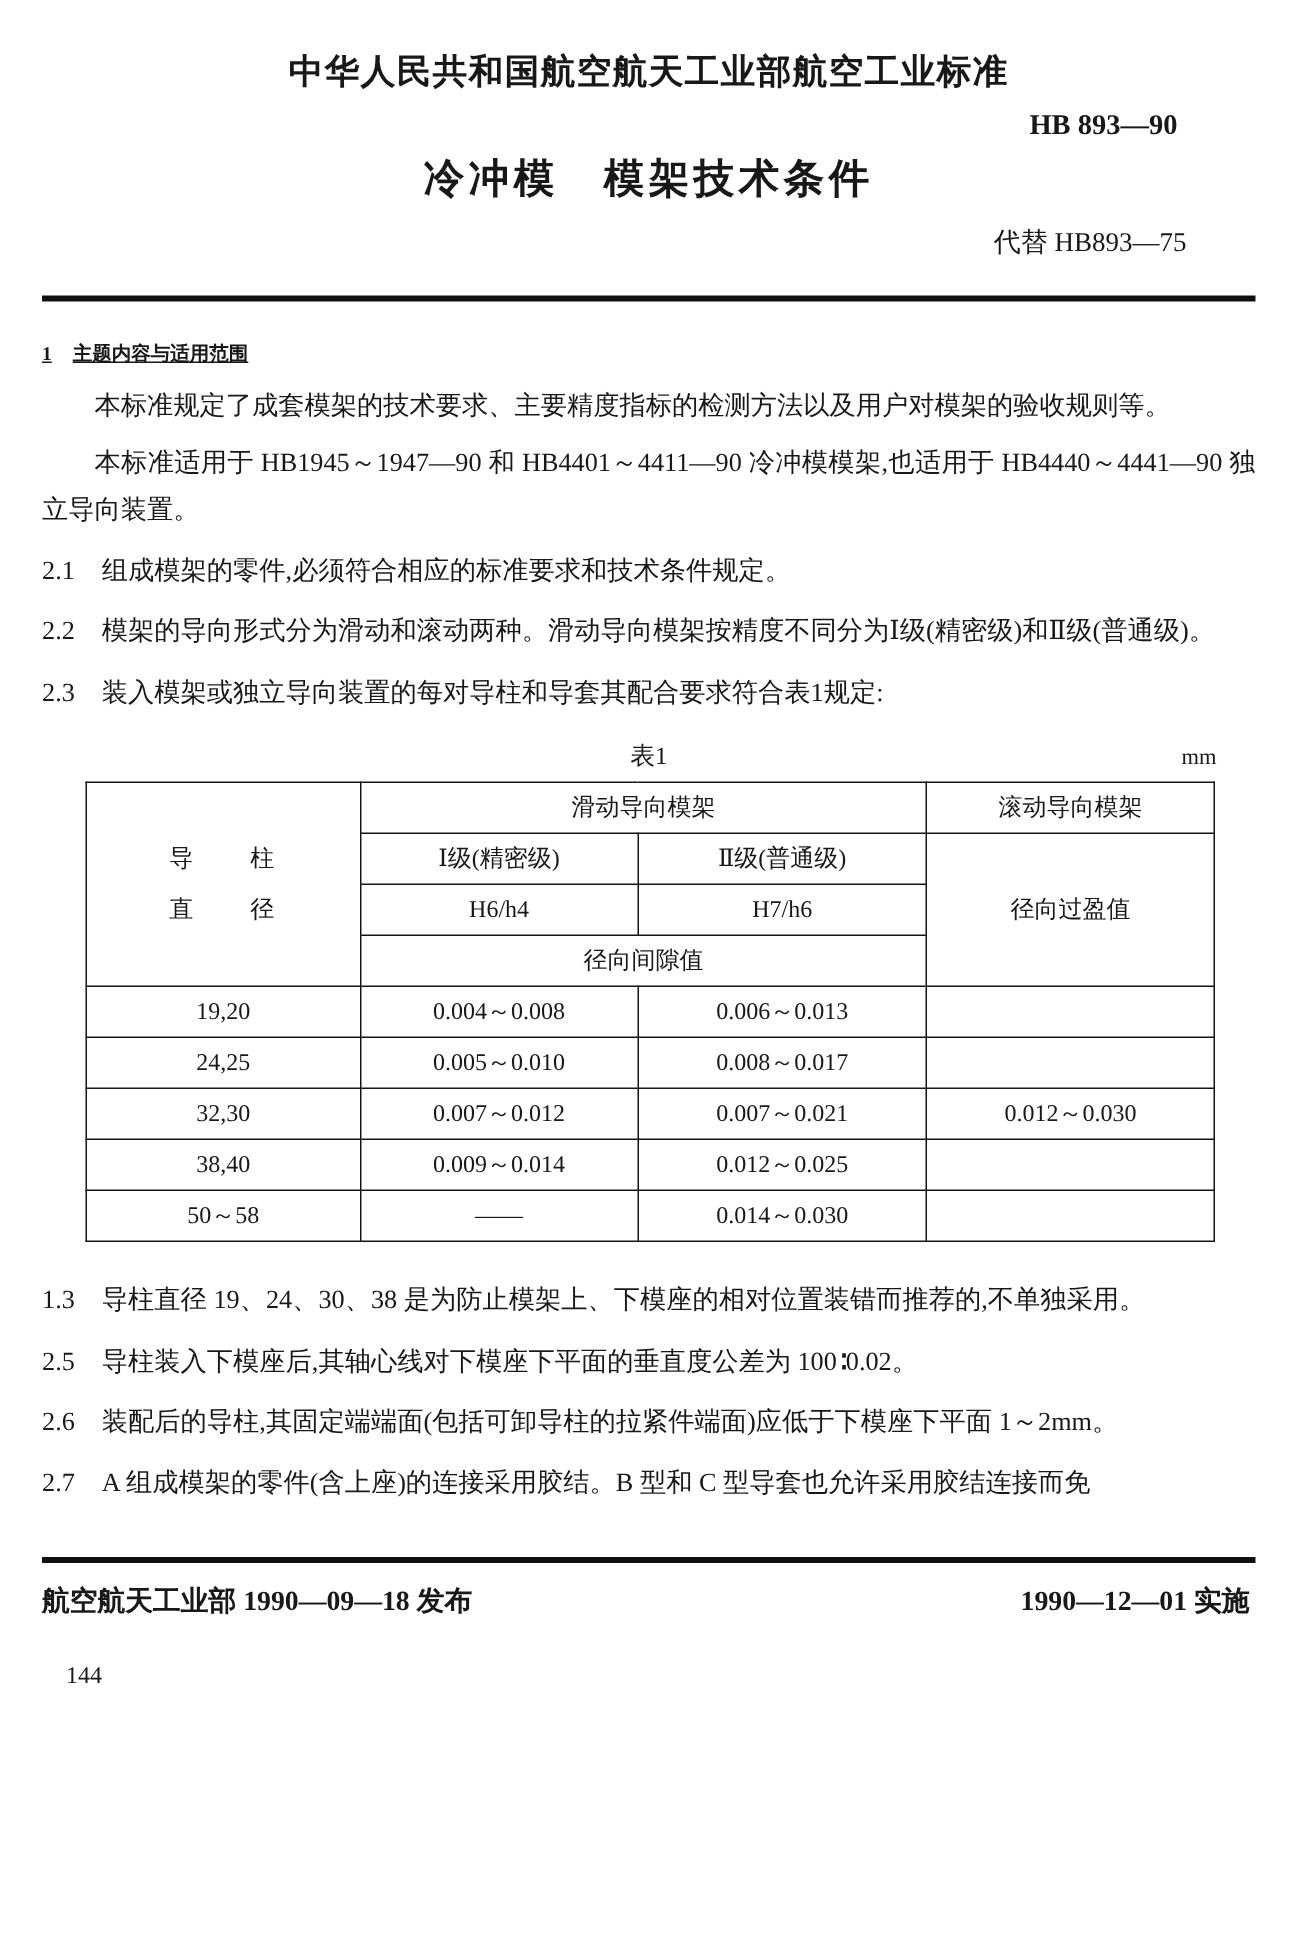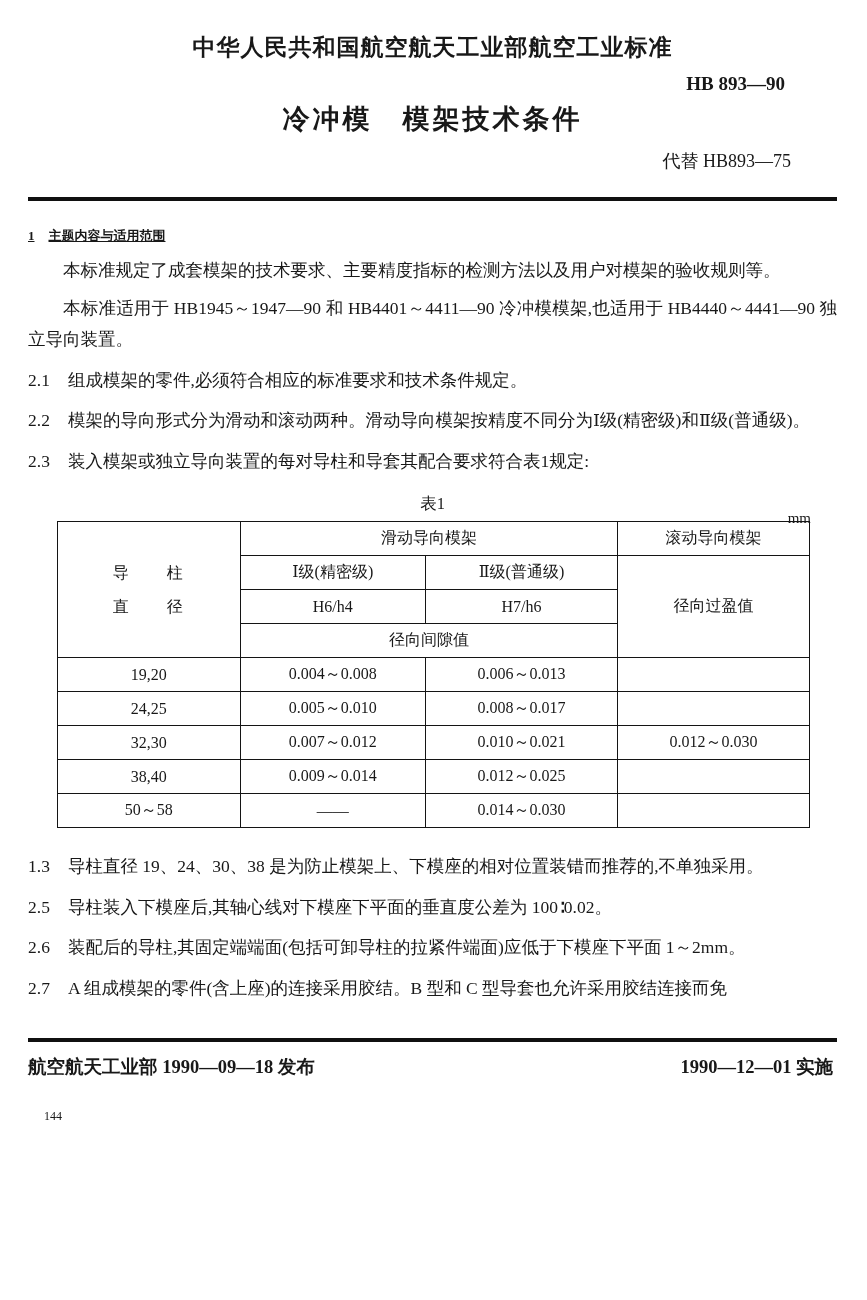--- a/index.html
+++ b/index.html
@@ -84,21 +84,21 @@
   
   .table-caption {
     position: relative;
     text-align: center;
     font-size: 16.5px;
     margin: 16px 0 6px 0;
   }
   .table-caption .unit {
     position: absolute;
     right: 26px;
-    top: 17px;
+    top: 4px;
     font-size: 15px;
   }
   table.spec-table {
     width: 753px;
     margin: 0 auto 0 29px;
     border-collapse: collapse;
     table-layout: fixed;
     font-size: 16px;
   }
   table.spec-table td {
@@ -120,21 +120,21 @@
   }
   .footer-line {
     display: flex;
     justify-content: space-between;
     font-size: 18.5px;
     font-weight: 700;
     margin-top: 12px;
     padding-right: 4px;
   }
   .page-number {
-    font-size: 12px;
+    font-size: 16px;
     margin-top: 30px;
     padding-left: 16px;
     font-weight: 400;
   }
 </style>
 </head>
 <body>
 
 <div class="page">
 
@@ -197,21 +197,21 @@
       </tr>
       <tr>
         <td class="data-cell">24,25</td>
         <td class="data-cell">0.005～0.010</td>
         <td class="data-cell">0.008～0.017</td>
         <td class="data-cell"></td>
       </tr>
       <tr>
         <td class="data-cell">32,30</td>
         <td class="data-cell">0.007～0.012</td>
-        <td class="data-cell">0.010～0.021</td>
+        <td class="data-cell">0.007～0.021</td>
         <td class="data-cell">0.012～0.030</td>
       </tr>
       <tr>
         <td class="data-cell">38,40</td>
         <td class="data-cell">0.009～0.014</td>
         <td class="data-cell">0.012～0.025</td>
         <td class="data-cell"></td>
       </tr>
       <tr>
         <td class="data-cell">50～58</td>

